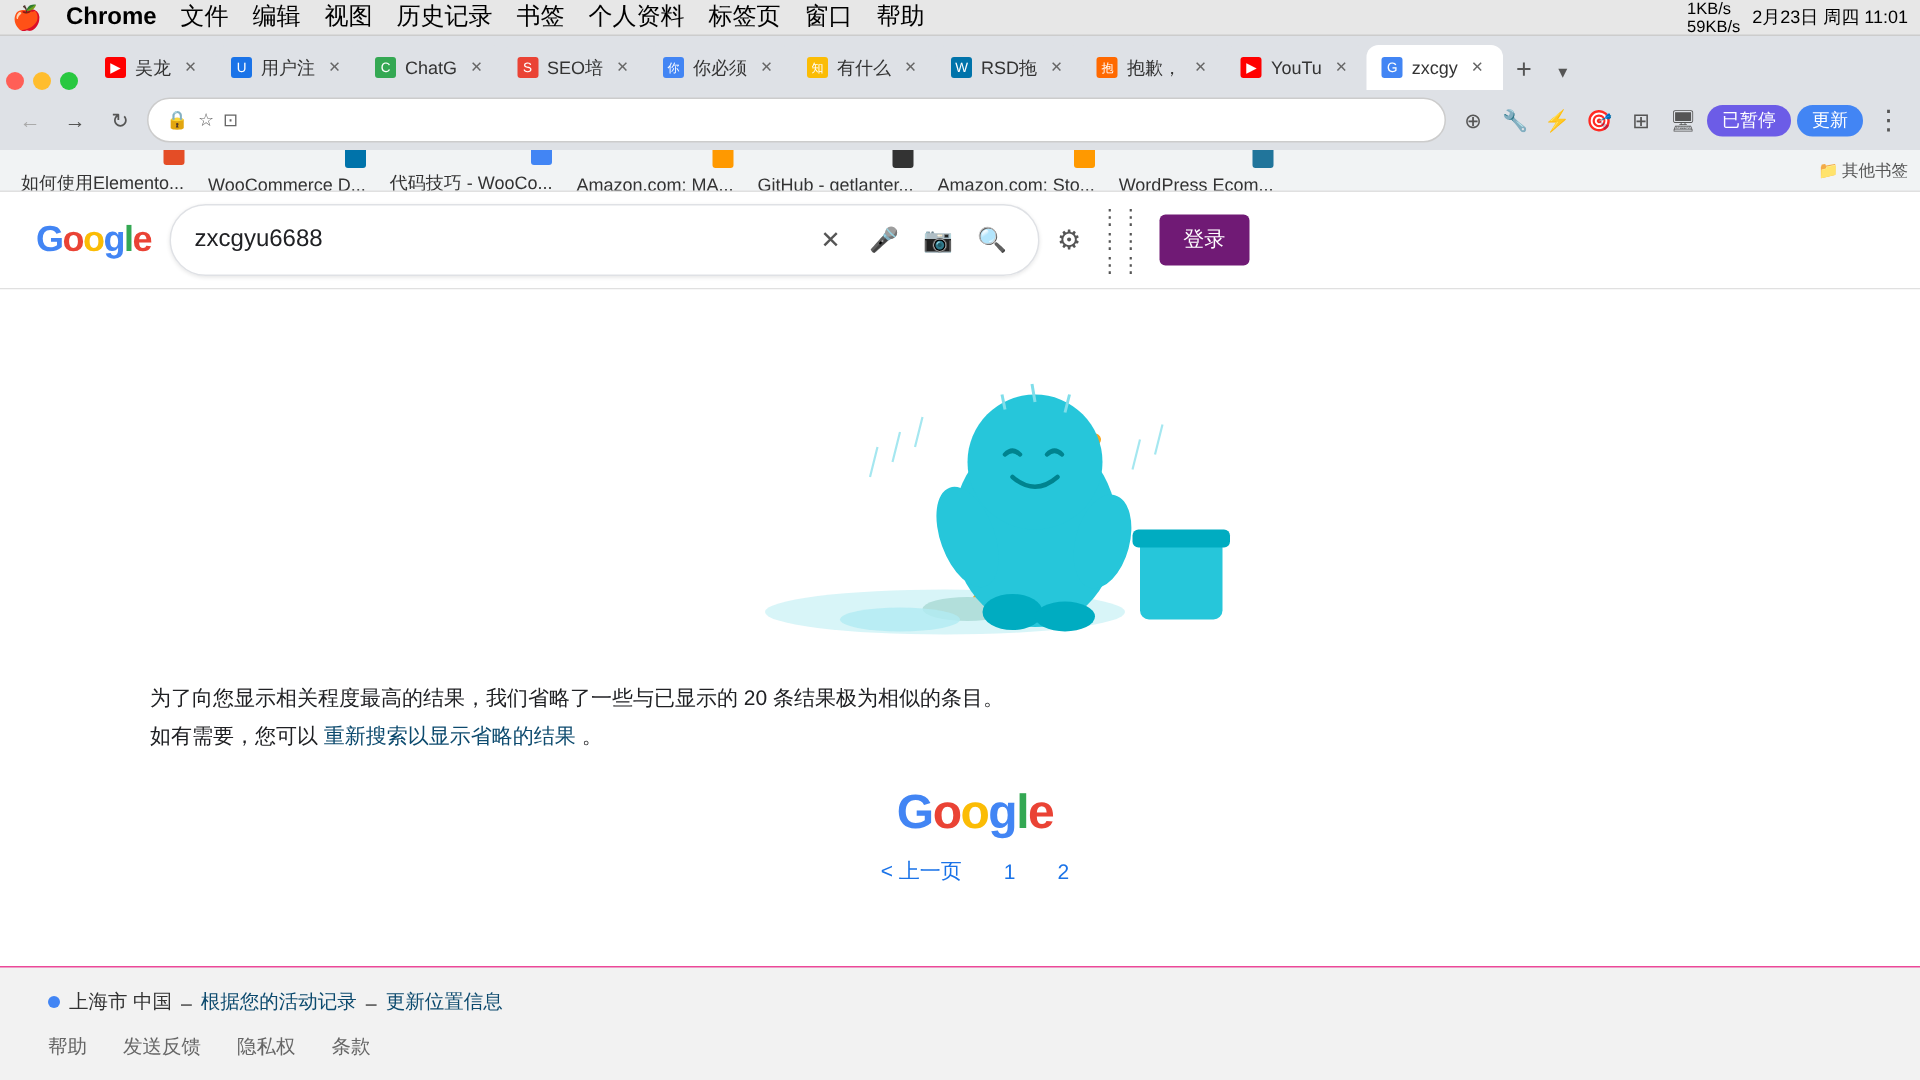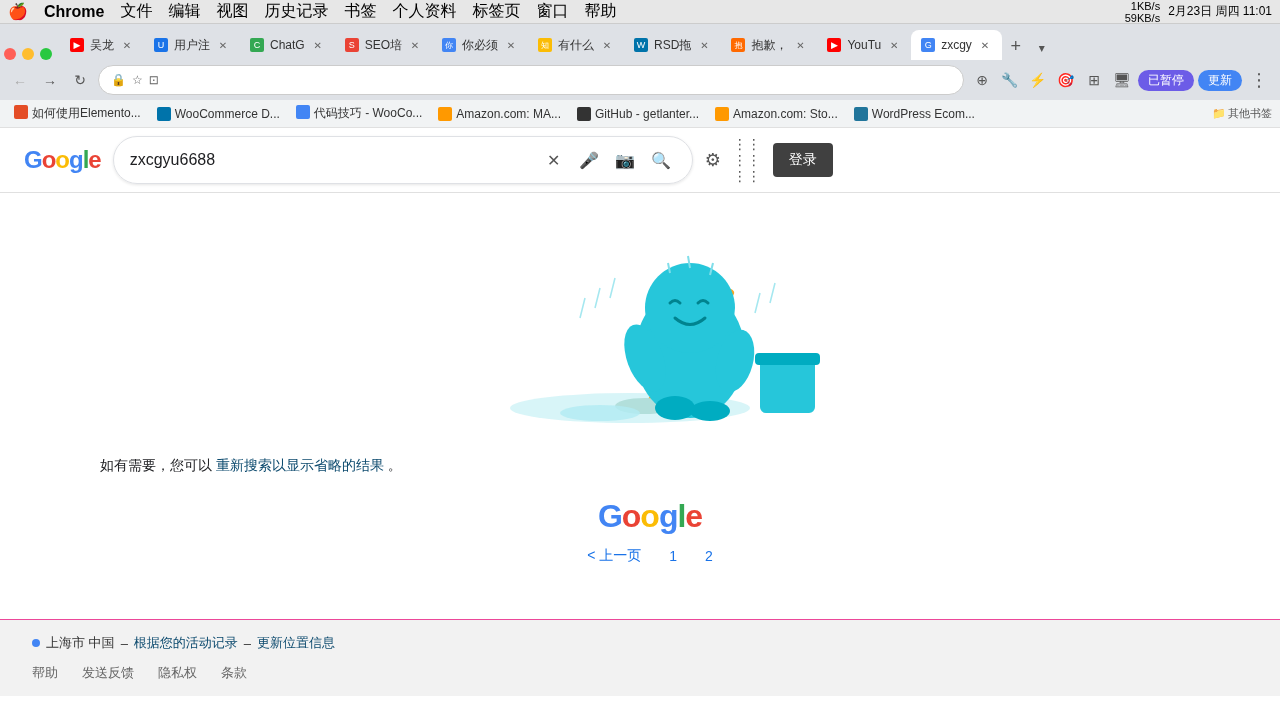--- a/index.html
+++ b/index.html
@@ -12,21 +12,21 @@
       display: flex;
       align-items: center;
       padding: 0 8px;
       font-size: 13px;
       font-weight: 500;
       gap: 16px;
       border-bottom: 1px solid #ccc;
     }
     .menubar-apple { font-size: 16px; }
     .menubar-item { font-size: 16px; color: #000; }
-    .menubar-right { margin-left: auto; display: flex; align-items: center; gap: 8px; font-size: 12px; text-align: right; }
+    .menubar-right { margin-left: auto; display: flex; align-items: center; gap: 8px; font-size: 12px; }
 
     
     .browser-chrome { background: #dee1e6; }
     .tab {
       height: 30px;
       background: #dee1e6;
       border-radius: 8px 8px 0 0;
       display: flex;
       align-items: center;
       padding: 0 10px;
@@ -94,21 +94,21 @@
       background: #f1f3f4;
       display: flex;
       align-items: center;
       padding: 0 8px;
       gap: 4px;
       border-bottom: 1px solid #e0e0e0;
       font-size: 12px;
       color: #333;
       overflow: hidden;
     }
-    .bookmark-item { display: flex; align-items: flex-start; gap: 4px; padding: 2px 6px; border-radius: 4px; cursor: pointer; white-space: nowrap; }
+    .bookmark-item { display: flex; align-items: flex-end; gap: 4px; padding: 2px 6px; border-radius: 4px; cursor: pointer; white-space: nowrap; flex-direction: column; }
     .bookmark-favicon { width: 14px; height: 14px; border-radius: 2px; flex-shrink: 0; }
     .bookmark-more { margin-left: auto; font-size: 11px; color: #555; cursor: pointer; display: flex; align-items: center; gap: 2px; }
 
     
     .page-content {
       background: #fff;
       flex: 1;
       overflow: hidden;
     }
 
@@ -138,21 +138,21 @@
       padding: 0 16px;
       gap: 8px;
       box-shadow: 0 1px 3px rgba(0,0,0,0.1);
     }
     .search-input-text { flex: 1; font-size: 16px; color: #202124; }
     .search-icons { display: flex; gap: 8px; align-items: center; }
     .search-icon-btn { width: 28px; height: 28px; display: flex; align-items: center; justify-content: center; cursor: pointer; color: #555; font-size: 16px; }
     .settings-icon { font-size: 18px; color: #555; cursor: pointer; }
     .apps-icon { font-size: 18px; color: #555; cursor: pointer; }
     .signin-btn {
-      background: #404040;
+      background: #701a75;
       color: #fff;
       border: none;
       border-radius: 4px;
       padding: 8px 16px;
       font-size: 14px;
       font-weight: 500;
       cursor: pointer;
     }
 
     
@@ -428,20 +428,21 @@
 
         <line x1="150" y1="75" x2="145" y2="95" stroke="#80deea" stroke-width="1.5" opacity="0.7"></line>
         <line x1="165" y1="65" x2="160" y2="85" stroke="#80deea" stroke-width="1.5" opacity="0.7"></line>
         <line x1="135" y1="85" x2="130" y2="105" stroke="#80deea" stroke-width="1.5" opacity="0.7"></line>
         <line x1="310" y1="80" x2="305" y2="100" stroke="#80deea" stroke-width="1.5" opacity="0.7"></line>
         <line x1="325" y1="70" x2="320" y2="90" stroke="#80deea" stroke-width="1.5" opacity="0.7"></line>
       </svg>
     </div>
 
     <div class="notice-text">
+      <div>为了向您显示相关程度最高的结果，我们省略了一些与已显示的 20 条结果极为相似的条目。</div>
       <div>
         <span>如有需要，您可以</span>
         <a class="notice-link">重新搜索以显示省略的结果</a>
         <span>。</span>
       </div>
     </div>
 
     <div class="pagination">
       <div class="google-pagination-logo">
         <span style="color:#4285f4;">G</span><span style="color:#ea4335;">o</span><span style="color:#fbbc05;">o</span><span style="color:#4285f4;">g</span><span style="color:#34a853;">l</span><span style="color:#ea4335;">e</span>

